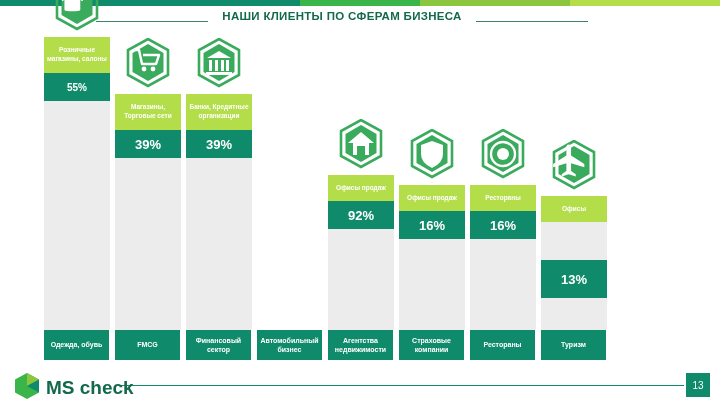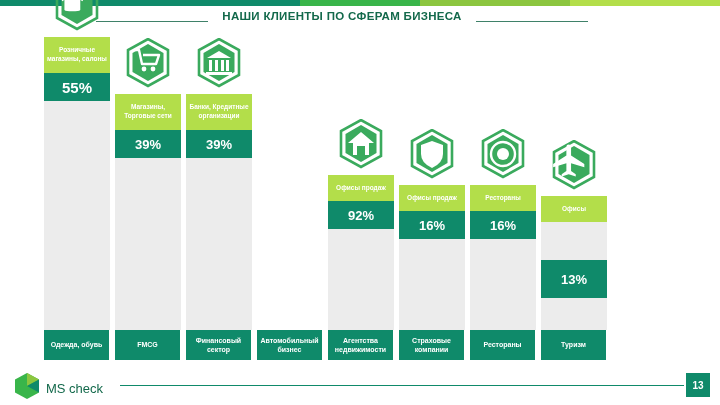--- a/index.html
+++ b/index.html
@@ -91,25 +91,25 @@
     position: absolute; left: 0; bottom: 0; width: 720px; height: 38px;
   }
   .footer-rule {
     position: absolute; left: 120px; right: 36px; top: 18px;
     height: 1px; background: #0f8a6a;
   }
   .logo {
     position: absolute; left: 14px; top: 5px;
     display: flex; align-items: center; gap: 6px;
   }
-  .logo-text { font-size: 13px; font-weight: normal; color: #13694b; }
+  .logo-text { font-size: 19px; font-weight: bold; color: #13694b; }
   .page-badge {
     position: absolute; right: 10px; top: 6px;
     width: 24px; height: 24px; background: #0f8a6a;
-    color: #ffffff; font-size: 10px; font-weight: bold;
+    color: #ffffff; font-size: 10px; font-weight: normal;
     display: flex; align-items: center; justify-content: center; text-align: center;
   }
 </style>
 </head>
 <body>
 
 <div class="topbar" id="topbar">
     <div class="seg" style="width: 300px; background: rgb(15, 138, 106);"></div>
     <div class="seg" style="width: 120px; background: rgb(57, 181, 74);"></div>
     <div class="seg" style="width: 150px; background: rgb(140, 198, 63);"></div>
@@ -118,21 +118,21 @@
 
 <div class="title-wrap">
   <div class="title-rule"></div>
   <div class="title-text">НАШИ КЛИЕНТЫ ПО СФЕРАМ БИЗНЕСА</div>
   <div class="title-rule"></div>
 </div>
 
 <div class="chart" id="chart">
     <div class="col" style="left: 0px; height: 290px;">
       <div class="bar" style="height: 257px;"></div>
-      <div class="val-band" style="top: 33px; height: 28px; font-size: 15px;">55%</div>
+      <div class="val-band" style="top: 33px; height: 28px; font-size: 10px;">55%</div>
       <div class="cat-band" style="top: -3px; height: 36px;">Розничные магазины, салоны</div>
       <div class="hex" style="top: -59px;">
         <svg width="44" height="50" viewBox="0 0 44 50">
           <polygon points="22,1 42,12 42,37 22,48 2,37 2,12" fill="none" stroke="#3aaa5d" stroke-width="2.6"></polygon>
           <polygon points="22,6 37.5,15 37.5,34 22,43 6.5,34 6.5,15" fill="#3aaa5d"></polygon>
           <path d="M13 12 L17 10 Q22 9 22 14 L30 18 L27 24 L24 22 L24 36 Q22 38 13 38 Q4 38 2 36 L2 22 L-1 24 L-4 18 L4 14 Q4 9 9 10 Z" transform="translate(8,3) scale(0.72)" fill="#ffffff"></path>
         </svg>
       </div>
     </div>
     <div class="col" style="left: 71px; height: 290px;">

